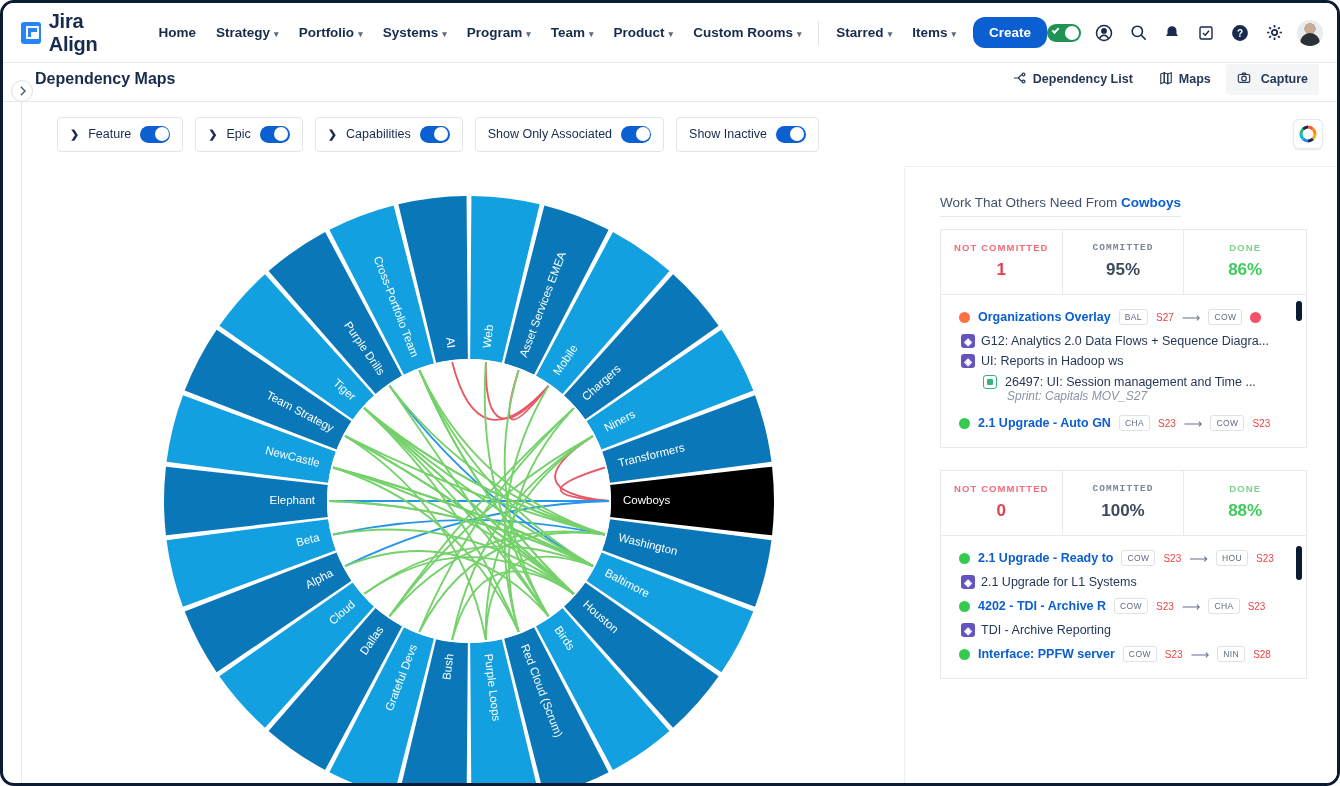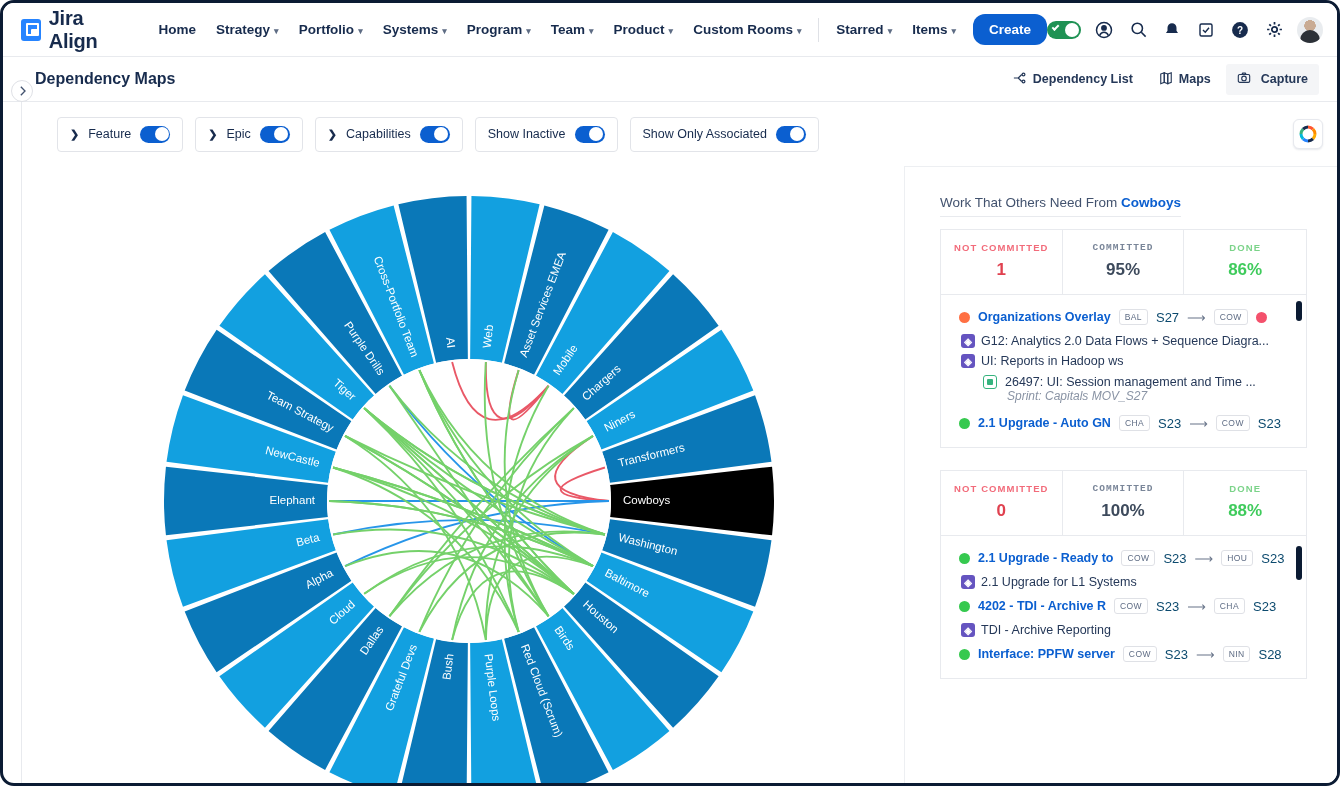--- a/index.html
+++ b/index.html
@@ -12,21 +12,21 @@
   .app-frame {
     position: absolute; inset: 0;
     background: #fff;
     border-radius: 14px;
     border: 3px solid #0b1b33;
     overflow: hidden;
   }
 
   
   .navbar {
-    position: absolute; top: 0; left: 0; right: 0; height: 54px;
+    position: absolute; top: 0; left: 0; right: 0; height: 60px;
     background: #fff;
     display: flex; align-items: center;
     padding: 0 14px 0 18px;
     border-bottom: 1px solid #e8eaee;
     z-index: 30;
   }
   .brand { display: flex; align-items: center; gap: 8px; margin-right: 22px; }
   .brand-mark {
     width: 22px; height: 22px; border-radius: 3px;
     background: #2684FF; position: relative;
@@ -163,21 +163,21 @@
   }
   .bullet { width: 11px; height: 11px; border-radius: 50%; flex: 0 0 auto; }
   .dep-link {
     color: #0B5FD0; font-weight: 700; font-size: 12.5px; cursor: pointer;
     overflow: hidden; text-overflow: clip; max-width: 148px;
   }
   .tag {
     border: 1px solid #dfe1e6; border-radius: 3px; padding: 2px 5px;
     font-size: 8.5px; color: #5E6C84; letter-spacing: .4px; background:#fff;
   }
-  .sprint { font-size: 13px; color: #0c4a6e; }
+  .sprint { font-size: 10px; color: #ef4444; }
   .arrow { color: #6B778C; font-size: 13px; }
   .end-dot { width: 11px; height: 11px; border-radius: 50%; }
   .sub-row { display: flex; align-items: center; gap: 6px; padding: 3px 16px 3px 20px; font-size: 12.5px; color: #253858; white-space: nowrap; }
   .epic-icon {
     width: 14px; height: 14px; border-radius: 3px; background: #6554C0;
     display: flex; align-items: center; justify-content: center;
     color: #fff; font-size: 10px; flex: 0 0 auto; font-weight: 700;
   }
   .story-icon {
     width: 14px; height: 14px; border-radius: 3px; border: 1.6px solid #36B37E;
@@ -339,26 +339,26 @@
      <span>Epic</span>
      <span class="sw"></span>
    </div>
       <div class="chip">
      <span class="chev">❯</span>
      <span>Capabilities</span>
      <span class="sw"></span>
    </div>
       <div class="chip">
 
-     <span>Show Inactive</span>
+     <span>Show Only Associated</span>
      <span class="sw"></span>
    </div>
       <div class="chip">
 
-     <span>Show Only Associated</span>
+     <span>Show Inactive</span>
      <span class="sw"></span>
    </div>
     </div>
   <div class="color-wheel-btn">
     <svg width="20" height="20" viewBox="0 0 40 40">
       <g>
         <path d="M20 3a17 17 0 0 1 12 5l-4.3 4.3A11 11 0 0 0 20 9z" fill="#FF5630"></path>
         <path d="M32 8a17 17 0 0 1 5 12h-6a11 11 0 0 0-3.3-7.7z" fill="#FF8B00"></path>
         <path d="M37 20a17 17 0 0 1-5 12l-4.3-4.3A11 11 0 0 0 31 20z" fill="#FFAB00"></path>
         <path d="M32 32a17 17 0 0 1-12 5v-6a11 11 0 0 0 7.7-3.3z" fill="#172B4D"></path>

